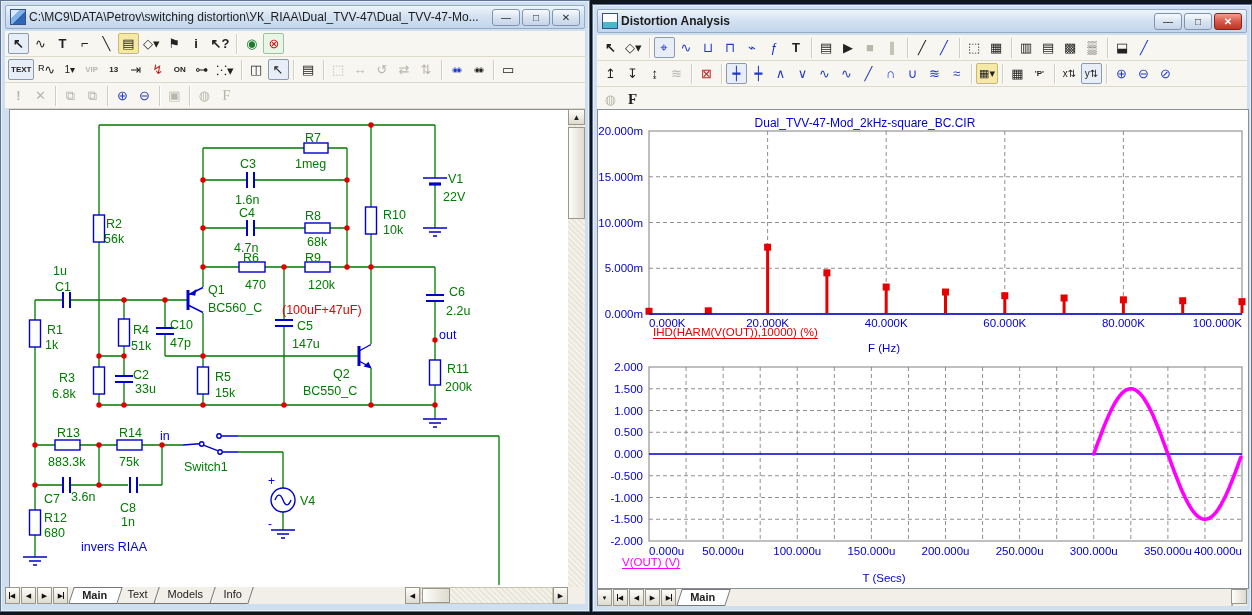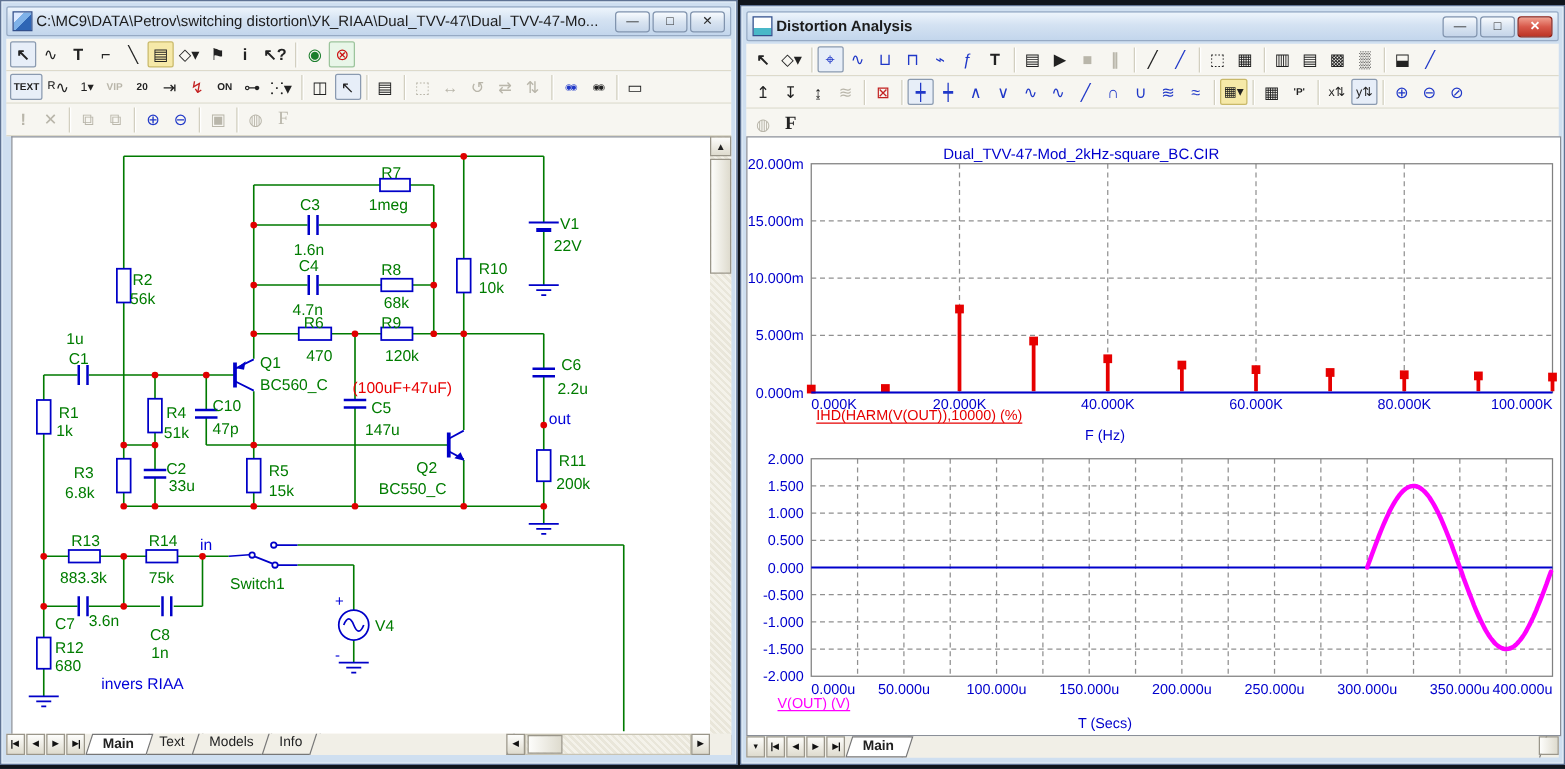--- a/index.html
+++ b/index.html
@@ -106,21 +106,21 @@
       <span class="tb bold">↖?</span>
       <div class="sep"></div>
       <span class="tb green">◉</span>
       <span class="tb redgreen">⊗</span>
     </div>
   <div class="toolrow" style="top:56px">
       <span class="tb tiny pressed">TEXT</span>
       <span class="tb">ᴿ∿</span>
       <span class="tb tinyx">1▾</span>
       <span class="tb tiny disabled">VIP</span>
-      <span class="tb tiny">20</span>
+      <span class="tb tiny">13</span>
       <span class="tb">⇥</span>
       <span class="tb red">↯</span>
       <span class="tb tiny">ON</span>
       <span class="tb">⊶</span>
       <span class="tb">⁙▾</span>
       <div class="sep"></div>
       <span class="tb">◫</span>
       <span class="tb pressed">↖</span>
       <div class="sep"></div>
       <span class="tb">▤</span>

